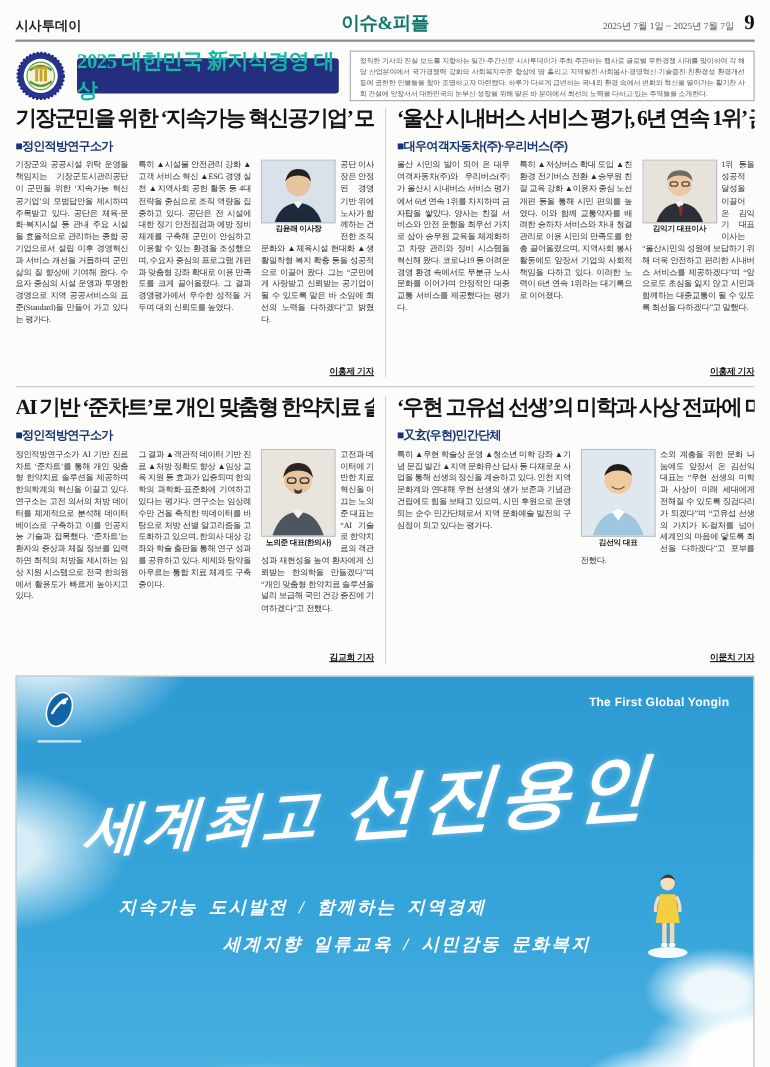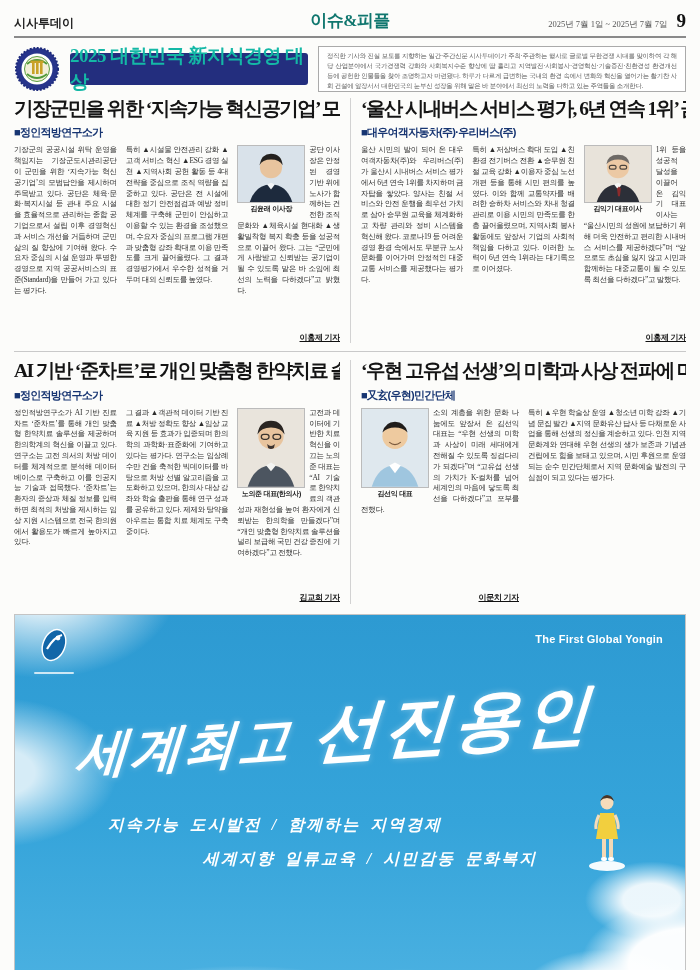--- a/index.html
+++ b/index.html
@@ -181,38 +181,38 @@
           </div>
           <div class="byline">김교희 기자</div>
         </div>
       </div>
     </div>
 
     <div class="article">
       <div class="headline">‘우현 고유섭 선생’의 미학과 사상 전파에 마중물 역할</div>
       <div class="org">■又玄(우현)민간단체</div>
       <div class="cols">
+        <div class="col">특히 ▲우현 학술상 운영 ▲청소년 미학 강좌 ▲기념 문집 발간 ▲지역 문화유산 답사 등 다채로운 사업을 통해 선생의 정신을 계승하고 있다. 인천 지역 문화계와 연대해 우현 선생의 생가 보존과 기념관 건립에도 힘을 보태고 있으며, 시민 후원으로 운영되는 순수 민간단체로서 지역 문화예술 발전의 구심점이 되고 있다는 평가다.</div>
         <div class="col col-photo">
           <div class="flow">
             <figure class="photo">
               <svg viewBox="0 0 68 80" height="80">
                 <rect width="68" height="80" fill="#dfe8ee"></rect>
                 <circle cx="34" cy="28" r="13" fill="#eeca9f"></circle>
                 <path d="M21 24 q3 -11 13 -11 q10 0 13 11 q-5 -5 -13 -5 q-8 0 -13 5Z" fill="#1f1c1a"></path>
                 <path d="M28 34 q6 5 12 0" stroke="#7a5a3e" stroke-width="1.2" fill="none"></path>
                 <path d="M10 80 q7 -22 24 -22 q17 0 24 22Z" fill="#9fc6df"></path>
                 <path d="M28 58 l6 8 l6 -8 l-6 -3Z" fill="#ffffff"></path>
               </svg>
               <figcaption>김선익 대표</figcaption>
             </figure>
             <span>소외 계층을 위한 문화 나눔에도 앞장서 온 김선익 대표는 “우현 선생의 미학과 사상이 미래 세대에게 전해질 수 있도록 징검다리가 되겠다”며 “고유섭 선생의 가치가 K-컬처를 넘어 세계인의 마음에 닿도록 최선을 다하겠다”고 포부를 전했다.</span>
           </div>
           <div class="byline">이문치 기자</div>
         </div>
-        <div class="col">특히 ▲우현 학술상 운영 ▲청소년 미학 강좌 ▲기념 문집 발간 ▲지역 문화유산 답사 등 다채로운 사업을 통해 선생의 정신을 계승하고 있다. 인천 지역 문화계와 연대해 우현 선생의 생가 보존과 기념관 건립에도 힘을 보태고 있으며, 시민 후원으로 운영되는 순수 민간단체로서 지역 문화예술 발전의 구심점이 되고 있다는 평가다.</div>
       </div>
     </div>
 
   </div>
 
   <div class="ad">
     <div class="ad-logo">
       <svg viewBox="0 0 40 40" width="40" height="40">
         <ellipse cx="20" cy="20" rx="11" ry="16" transform="rotate(22 20 20)" fill="#1266a8"></ellipse>
         <ellipse cx="20" cy="20" rx="11" ry="16" transform="rotate(22 20 20)" fill="none" stroke="#ffffff" stroke-width="1.4"></ellipse>

